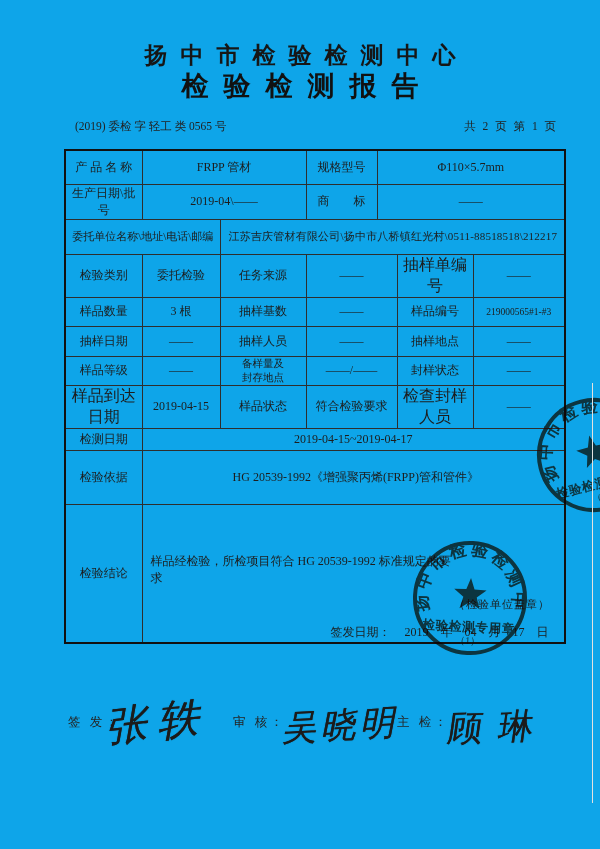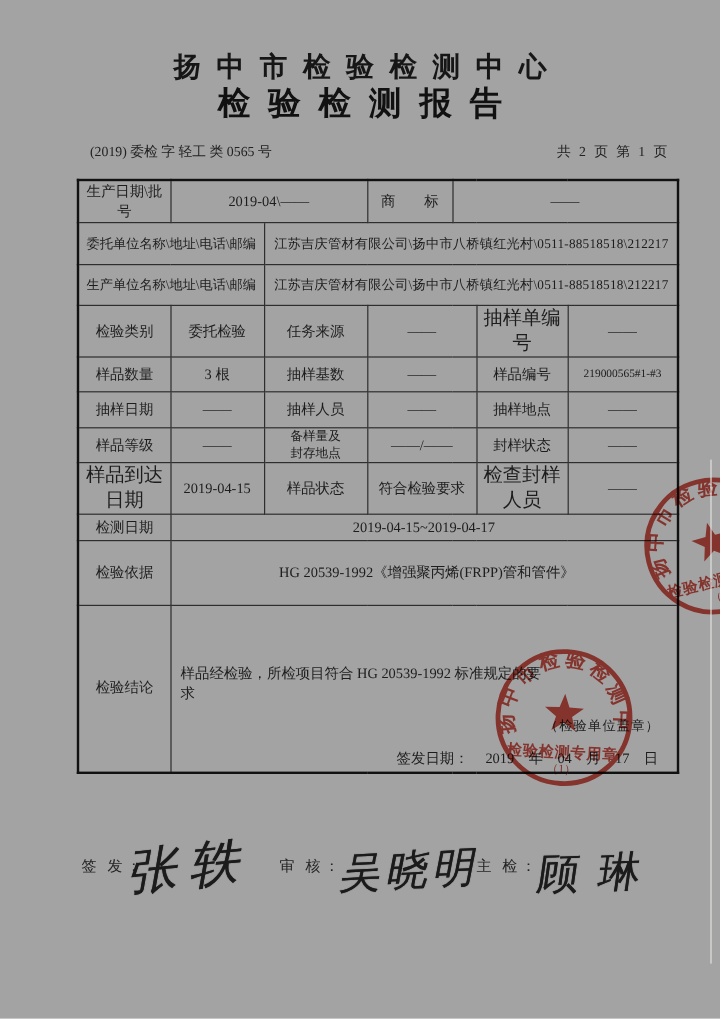--- a/index.html
+++ b/index.html
@@ -1,18 +1,18 @@
 <!DOCTYPE html>
 <html><head>
 <meta charset="utf-8">
 <style>
   html,body{margin:0;padding:0;background:#ffffff;}
   body{width:600px;height:849px;position:relative;overflow:hidden;
        font-family:"Liberation Serif","DejaVu Serif",serif;color:#1f1f1f;}
-  .sheet{position:absolute;inset:0;background:#a3a3a3;text-decoration:underline;}
+  .sheet{position:absolute;inset:0;background:#0ea5e9;text-decoration:underline;}
 
   
   .org-title{position:absolute;top:40px;left:0;width:100%;text-align:center;
     font-size:23px;font-weight:bold;letter-spacing:13px;text-indent:13px;color:#161616;}
   .report-title{position:absolute;top:68px;left:0;width:100%;text-align:center;
     font-size:27px;font-weight:bold;letter-spacing:15px;text-indent:15px;color:#111;}
   .doc-line{position:absolute;top:119px;left:75px;right:42px;display:flex;
     justify-content:space-between;font-size:11.5px;color:#222;}
   .doc-line .pages{letter-spacing:2px;}
 
@@ -68,32 +68,34 @@
       <colgroup>
         <col style="width:77px">
           <col style="width:78px">
           <col style="width:86px">
         <col style="width:71px">
           <col style="width:20px">
           <col style="width:76px">
           <col style="width:92px">
       </colgroup>
       <tbody>
+          <tr style="height:34px">
+        <td class="lab">产 品 名 称</td>
+        <td colspan="2">FRPP 管材</td>
+        <td class="lab">规格型号</td>
+        <td colspan="3">Φ110×5.7mm</td>
+      </tr>
       <tr style="height:28px">
         <td class="lab">生产日期\批号</td>
         <td colspan="2">2019-04\——</td>
         <td class="lab">商　　标</td>
         <td colspan="3">——</td>
       </tr>
       <tr style="height:35px">
         <td colspan="2" class="lab-long">委托单位名称\地址\电话\邮编</td>
-        <td colspan="5" class="addr">江苏吉庆管材有限公司\扬中市八桥镇红光村\0511-88518518\212217</td>
-      </tr>
-      <tr style="height:34px">
-        <td colspan="2" class="lab-long">生产单位名称\地址\电话\邮编</td>
         <td colspan="5" class="addr">江苏吉庆管材有限公司\扬中市八桥镇红光村\0511-88518518\212217</td>
       </tr>
       <tr style="height:30px">
         <td class="lab">检验类别</td>
         <td>委托检验</td>
         <td class="lab">任务来源</td>
         <td colspan="2">——</td>
         <td class="lab med">抽样单编号</td>
         <td>——</td>
       </tr>

